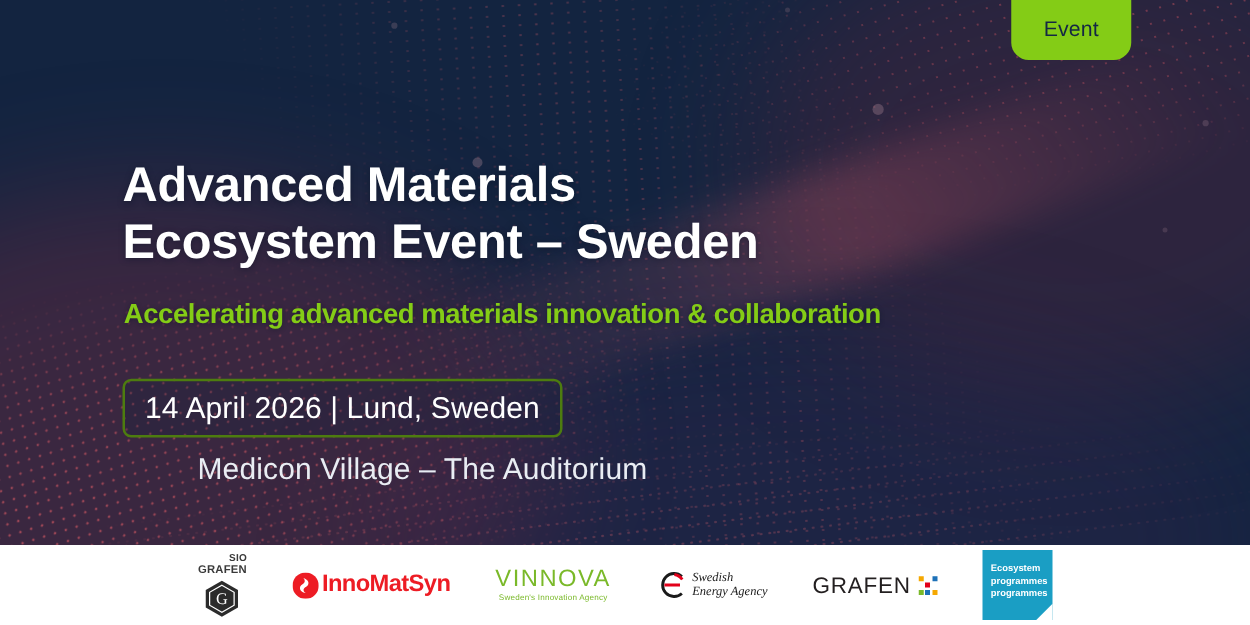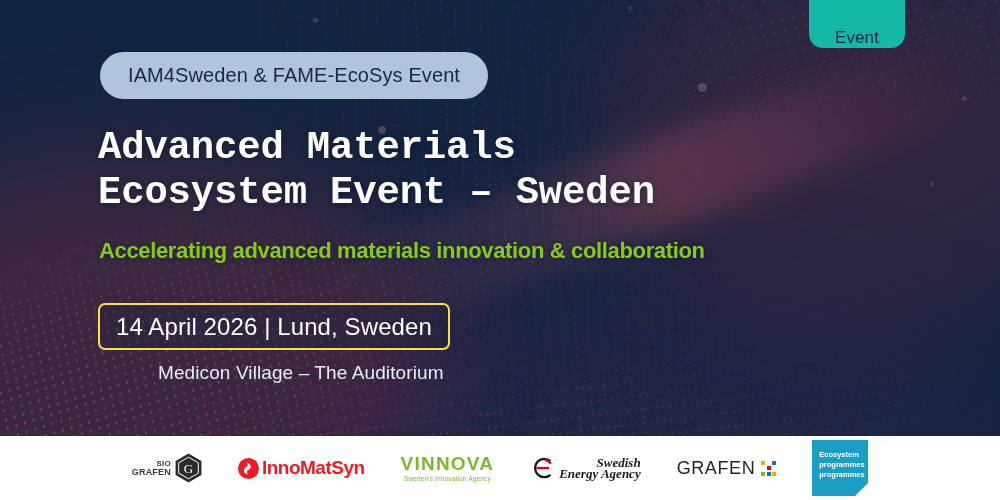--- a/index.html
+++ b/index.html
@@ -107,24 +107,24 @@
     border-radius: 50%;
     background: rgba(150, 120, 135, 0.42);
   }
   
   .event-tag {
     position: absolute;
     right: 95px;
     top: 0;
     width: 96px;
     height: 48px;
-    background: #14b8a6;
+    background: #84cc16;
     border-radius: 0 0 14px 14px;
     display: flex;
-    align-items: flex-end;
+    align-items: center;
     justify-content: center;
     color: #142744;
     font-size: 17px;
     letter-spacing: 0.1px;
     z-index: 6;
   }
   
   .pill {
     position: absolute;
     left: 100px;
@@ -146,78 +146,78 @@
     left: 98px;
     top: 126px;
     color: #ffffff;
     font-size: 39px;
     font-weight: bold;
     line-height: 45px;
     letter-spacing: -0.2px;
     z-index: 5;
     text-shadow: 0 1px 5px rgba(10, 20, 38, 0.5);
   }
-  .headline div { white-space: nowrap; font-family: Liberation Mono, monospace; }
+  .headline div { white-space: nowrap; }
   
   .subtitle {
     position: absolute;
     left: 99px;
     top: 238px;
     color: #84cc16;
     font-size: 22px;
     font-weight: bold;
     letter-spacing: -0.35px;
     z-index: 5;
     white-space: nowrap;
     text-shadow: 0 1px 4px rgba(10, 20, 38, 0.45);
   }
   
   .datebox {
     position: absolute;
     left: 98px;
     top: 303px;
     height: 43px;
     padding: 0 16px;
-    border: 2px solid #fde047;
+    border: 2px solid #4d7c0f;
     border-radius: 7px;
     display: flex;
     align-items: center;
     color: #ffffff;
     font-size: 24px;
     letter-spacing: 0.1px;
     z-index: 5;
     background: rgba(17, 33, 60, 0.25);
   }
   
   .venue {
     position: absolute;
     left: 158px;
     top: 362px;
     color: #e9edf3;
-    font-size: 19px;
+    font-size: 24px;
     letter-spacing: 0.1px;
     z-index: 5;
   }
   
   .logobar {
     position: absolute;
     left: 0;
     top: 436px;
     width: 1000px;
     height: 64px;
     background: #ffffff;
     display: flex;
     align-items: center;
     justify-content: center;
     gap: 36px;
   }
   .logo { display: flex; align-items: center; }
 
   
-  .sio { gap: 4px; }
+  .sio { gap: 4px; flex-direction: column; }
   .sio-text {
     text-align: right;
     line-height: 9px;
     color: #3a3a3a;
     font-weight: bold;
   }
   .sio-text .l1 { font-size: 8px; letter-spacing: 0.2px; }
   .sio-text .l2 { font-size: 9px; letter-spacing: 0.2px; }
   .hexwrap { position: relative; width: 27px; height: 30px; }
   .hexwrap svg { display: block; }
@@ -230,42 +230,41 @@
     font-size: 19px;
     font-weight: bold;
     letter-spacing: -0.5px;
   }
 
   
   .vin { flex-direction: column; align-items: center; }
   .vin-name {
     color: #7ab929;
     font-size: 19px;
-    font-weight: bold;
+    font-weight: normal;
     letter-spacing: 1.2px;
     line-height: 20px;
   }
   .vin-sub {
     color: #7ab929;
     font-size: 6.5px;
     letter-spacing: 0.15px;
     margin-top: 1px;
   }
 
   
   .sea { gap: 5px; }
   .sea-mark { width: 24px; height: 24px; }
   .sea-text {
     font-family: "Liberation Serif", serif;
     font-style: italic;
-    font-weight: bold;
+    font-weight: normal;
     color: #1a1a1a;
-    font-size: 13px;
+    font-size: 10px;
     line-height: 11px;
-    text-align: right;
   }
 
   
   .fms { gap: 6px; }
   .fms-name {
     color: #231f20;
     font-size: 18px;
     letter-spacing: 0.6px;
   }
   .fms-dots {
@@ -321,23 +320,20 @@
     <div class="bokeh" style="left:313px; top:18px; width:5px; height:5px; background:rgba(150,120,135,0.30);"></div>
     <div class="bokeh" style="left:962px; top:96px; width:5px; height:5px; background:rgba(150,120,135,0.30);"></div>
     <div class="bokeh" style="left:930px; top:182px; width:4px; height:4px; background:rgba(150,120,135,0.26);"></div>
     <div class="bokeh" style="left:628px; top:6px; width:4px; height:4px; background:rgba(150,120,135,0.26);"></div>
   </div>
 
   <div class="event-tag">
     <span>Event</span>
   </div>
 
-  <div class="pill">
-    <span>IAM4Sweden &amp; FAME-EcoSys Event</span>
-  </div>
 
   <div class="headline">
     <div>Advanced Materials</div>
     <div>Ecosystem Event – Sweden</div>
   </div>
 
   <div class="subtitle">Accelerating advanced materials innovation &amp; collaboration</div>
 
   <div class="datebox">
     <span>14 April 2026 | Lund, Sweden</span>

